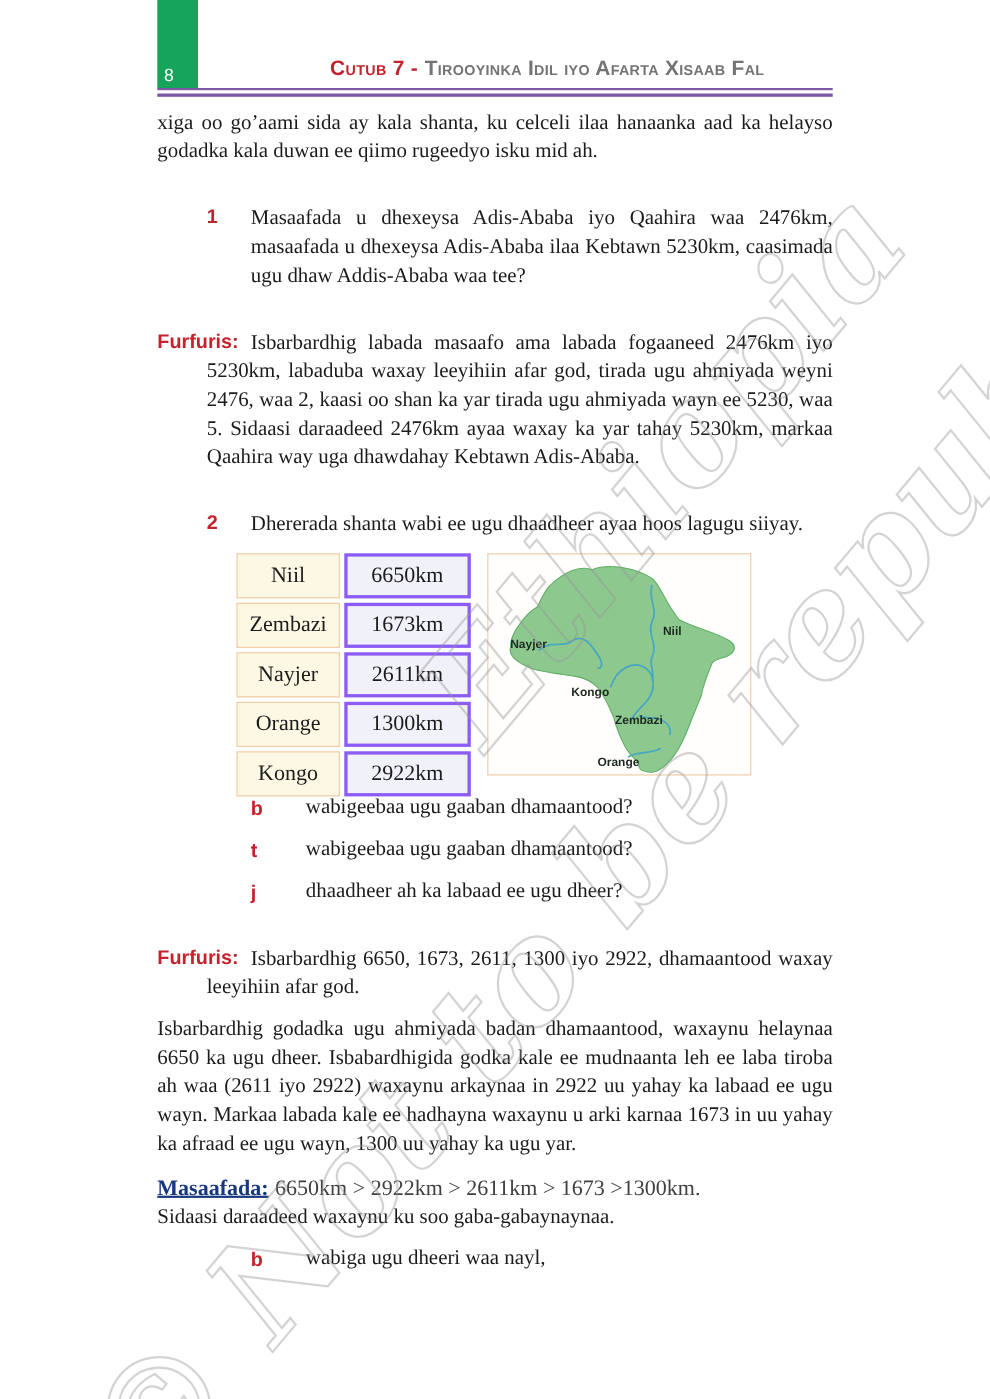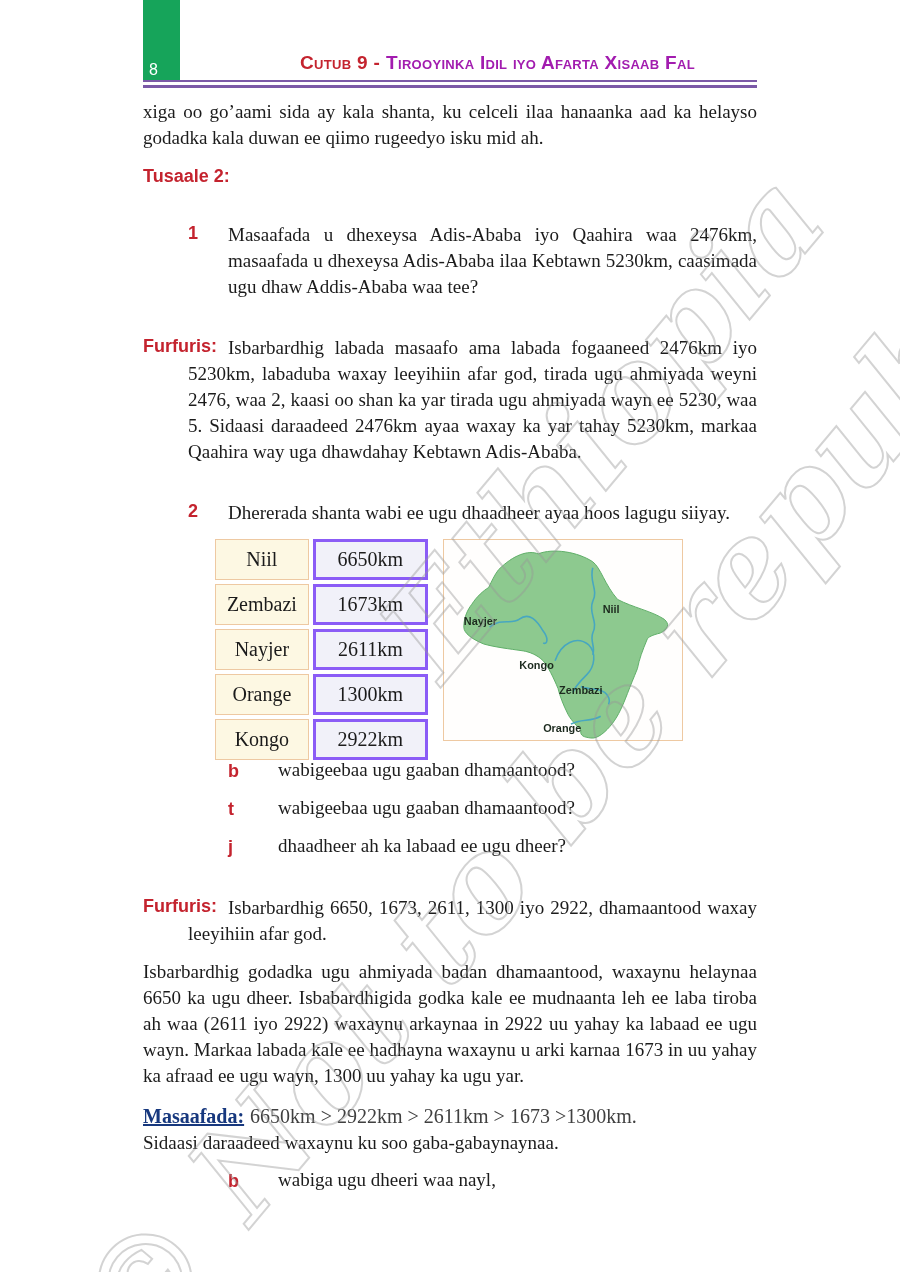--- a/index.html
+++ b/index.html
@@ -17,21 +17,21 @@
     position:absolute;left:6px;bottom:1px;color:#ffffff;
     font-family:"Liberation Sans",sans-serif;font-size:16px;
   }
   .chapter-title{
     position:absolute;left:143px;right:143px;top:52px;height:28px;
     text-align:center;padding-left:95px;
     font-family:"Liberation Sans",sans-serif;font-variant:small-caps;
     font-weight:700;font-size:19px;letter-spacing:.3px;white-space:nowrap;
   }
   .chapter-title .red{color:#c4232e;}
-  .chapter-title .dark{color:#a21caf;margin-left:6px;}
+  .chapter-title .dark{color:#737373;margin-left:6px;}
   .double-rule{
     position:absolute;left:143px;top:80px;width:614px;height:3px;
     border-top:2px solid #7b59a7;border-bottom:3px solid #7b59a7;
     background:#ffffff;
   }
   
   .main{position:relative;margin:0 143px;width:614px;z-index:2;}
   p{margin:0;}
   .body{
     font-size:19px;line-height:26px;text-align:justify;text-align-last:left;margin-top:35px;
@@ -106,30 +106,29 @@
   .wm2{left:-205px;top:590px;}
 </style>
 </head>
 <body>
 
 <div class="header">
   <div class="green-tab">
     <span class="page-num">8</span>
   </div>
   <div class="chapter-title">
-    <span class="red">Cutub 9 -</span><span class="dark">Tirooyinka Idil iyo Afarta Xisaab Fal</span>
+    <span class="red">Cutub 7 -</span><span class="dark">Tirooyinka Idil iyo Afarta Xisaab Fal</span>
   </div>
   <div class="double-rule"></div>
 </div>
 
 <div class="main">
 
   <p class="body intro">xiga oo go’aami sida ay kala shanta, ku celceli ilaa hanaanka aad ka helayso godadka kala duwan ee qiimo rugeedyo isku mid ah.</p>
 
-  <p class="red-label tusaale">Tusaale 2:</p>
 
   <div class="numbered-item">
     <span class="num">1</span>
     <p class="body">Masaafada u dhexeysa Adis-Ababa iyo Qaahira waa 2476km, masaafada u dhexeysa Adis-Ababa ilaa Kebtawn 5230km, caasimada ugu dhaw Addis-Ababa waa tee?</p>
   </div>
 
   <div class="furfuris">
     <span class="flabel">Furfuris:</span>
     <p class="body">Isbarbardhig labada masaafo ama labada fogaaneed 2476km iyo 5230km, labaduba waxay leeyihiin afar god, tirada ugu ahmiyada weyni 2476, waa 2, kaasi oo shan ka yar tirada ugu ahmiyada wayn ee 5230, waa 5. Sidaasi daraadeed 2476km ayaa waxay ka yar tahay 5230km, markaa Qaahira way uga dhawdahay Kebtawn Adis-Ababa.</p>
   </div>

